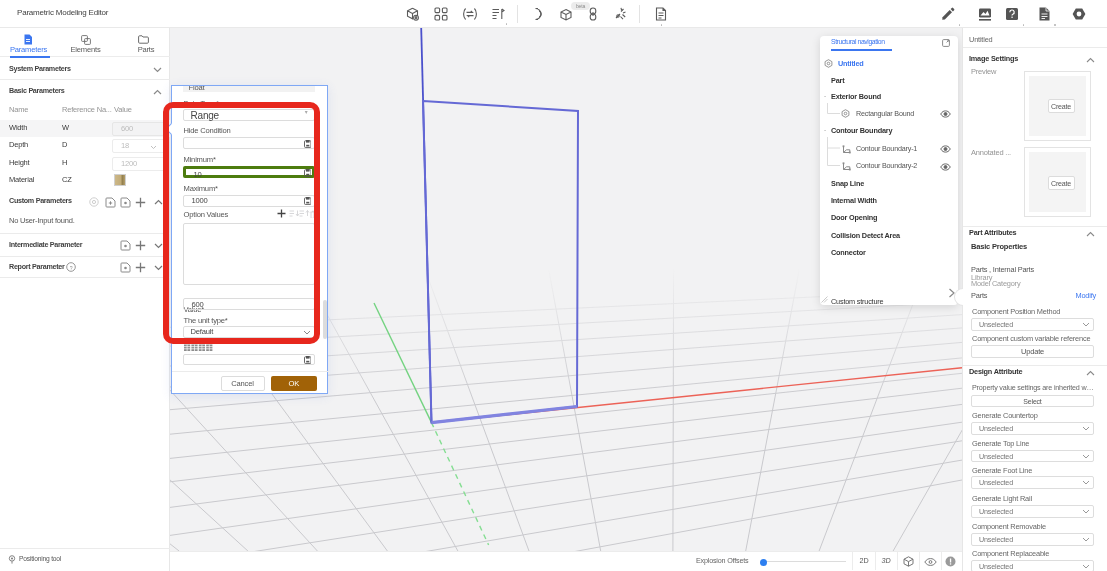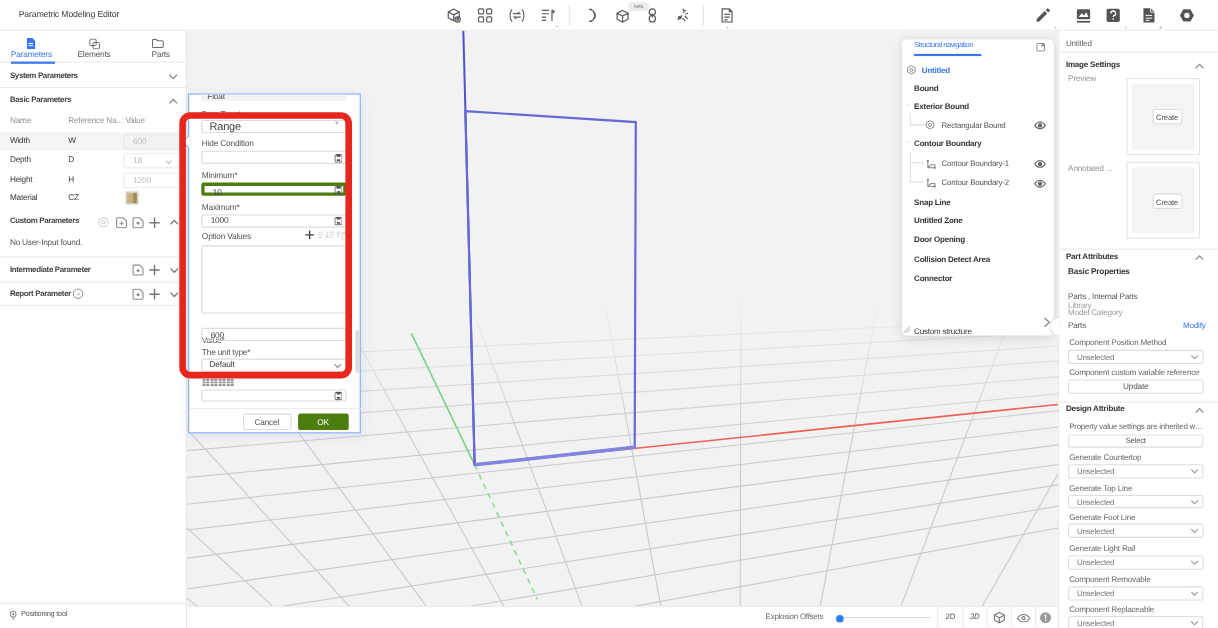--- a/index.html
+++ b/index.html
@@ -286,21 +286,21 @@
 <svg class="abs" style="left:942px;top:39px" width="8" height="8" viewBox="0 0 8 8" fill="none" stroke="#8a8a8a" stroke-width="1">
     <rect x="0.6" y="0.6" width="6.8" height="6.8" rx="1"></rect>
     <path d="M4.6 3.4 L7 1 M7 1 h-2 M7 1 v2"></path>
   </svg>
 
 <svg class="abs" style="left:824px;top:59px" width="9" height="9" viewBox="0 0 9 9" fill="none" stroke="#8a8a8a" stroke-width="0.9">
     <path d="M4.5 0.7 L7.9 2.6 V6.4 L4.5 8.3 L1.1 6.4 V2.6 Z"></path>
     <circle cx="4.5" cy="4.5" r="1.3"></circle>
   </svg>
 <div class="abs" style="left:838px;top:58.5px;font-size:7.3px;letter-spacing:-0.2px;font-weight:bold;color:#3b76f0;">Untitled</div>
-<div class="abs" style="left:831px;top:75.5px;font-size:7.3px;letter-spacing:-0.2px;font-weight:bold;color:#333;">Bound</div>
+<div class="abs" style="left:831px;top:75.5px;font-size:7.3px;letter-spacing:-0.2px;font-weight:bold;color:#333;">Part</div>
 <div class="abs" style="left:824px;top:92px;color:#999;font-size:6.5px;">-</div>
 <div class="abs" style="left:831px;top:92px;font-size:7.3px;letter-spacing:-0.2px;font-weight:bold;color:#333;">Exterior Bound</div>
 <svg class="abs" style="left:827px;top:103px" width="14" height="13" viewBox="0 0 14 13" fill="none" stroke="#dcdcdc" stroke-width="1">
     <path d="M0.5 0 V10.5 H13"></path>
   </svg>
 <svg class="abs" style="left:841px;top:109px" width="9" height="9" viewBox="0 0 9 9" fill="none" stroke="#8a8a8a" stroke-width="0.9">
     <path d="M4.5 0.7 L7.9 2.6 V6.4 L4.5 8.3 L1.1 6.4 V2.6 Z"></path>
     <circle cx="4.5" cy="4.5" r="1.3"></circle>
   </svg>
 <div class="abs" style="left:856px;top:108.5px;font-size:7.2px;color:#555;">Rectangular Bound</div>
@@ -327,21 +327,21 @@
     <path d="M1.5 1.2 V7.5 H7.8 M1.5 7.5 L4.5 4.8 H7.8 V7.5"></path>
     <rect x="0.6" y="0.4" width="1.8" height="1.8" fill="#8a8a8a" stroke="none"></rect>
     <rect x="6.9" y="6.6" width="1.8" height="1.8" fill="#8a8a8a" stroke="none"></rect>
   </svg>
 <div class="abs" style="left:856px;top:161px;font-size:7.2px;color:#555;">Contour Boundary-2</div>
 <svg class="abs" style="left:940px;top:162.5px" width="11" height="8" viewBox="0 0 11 8" fill="none" stroke="#666" stroke-width="1">
     <path d="M0.7 4 C2.3 1.5 3.8 0.9 5.5 0.9 C7.2 0.9 8.7 1.5 10.3 4 C8.7 6.5 7.2 7.1 5.5 7.1 C3.8 7.1 2.3 6.5 0.7 4 Z"></path>
     <circle cx="5.5" cy="4" r="1.5" fill="#666"></circle>
   </svg>
 <div class="abs" style="left:831px;top:178.5px;font-size:7.3px;letter-spacing:-0.2px;font-weight:bold;color:#333;">Snap Line</div>
-<div class="abs" style="left:831px;top:195.5px;font-size:7.3px;letter-spacing:-0.2px;font-weight:bold;color:#333;">Untitled Zone</div>
+<div class="abs" style="left:831px;top:195.5px;font-size:7.3px;letter-spacing:-0.2px;font-weight:bold;color:#333;">Internal Width</div>
 <div class="abs" style="left:831px;top:213px;font-size:7.3px;letter-spacing:-0.2px;font-weight:bold;color:#333;">Door Opening</div>
 <div class="abs" style="left:831px;top:230.5px;font-size:7.3px;letter-spacing:-0.2px;font-weight:bold;color:#333;">Collision Detect Area</div>
 <div class="abs" style="left:831px;top:248px;font-size:7.3px;letter-spacing:-0.2px;font-weight:bold;color:#333;">Connector</div>
 <div class="abs" style="left:831px;top:273px;font-size:7.3px;letter-spacing:-0.2px;font-weight:normal;color:#333;margin-top:24px;">Custom structure</div>
 
 <svg class="abs" style="left:948px;top:288px" width="7" height="10" viewBox="0 0 7 10" fill="none" stroke="#8a8a8a" stroke-width="1.2">
     <path d="M1.5 1 L6 5 L1.5 9"></path>
   </svg>
 <svg class="abs" style="left:821px;top:296px" width="7" height="7" viewBox="0 0 7 7" stroke="#c9c9c9" stroke-width="1">
     <path d="M0.5 6.5 L6.5 0.5 M3 6.5 L6.5 3"></path>
@@ -492,17 +492,17 @@
       </g>
     </svg>
   <div class="abs" style="left:11px;top:267.5px;width:132px;height:11.8px;border:1px solid #dcdcdc;border-radius:2px;"></div>
   <svg class="abs" style="left:132px;top:269.5px" width="7.5" height="8" viewBox="0 0 7.5 8">
       <rect x="0.5" y="0.8" width="6.5" height="6.6" rx="0.8" fill="none" stroke="#555" stroke-width="0.9"></rect>
       <rect x="2" y="0" width="3.5" height="2.6" fill="#555"></rect>
       <rect x="2.2" y="4.8" width="3.1" height="1.6" fill="#555"></rect>
     </svg>
   <div class="hdiv" style="left:0;top:284.5px;width:156px;"></div>
   <div class="abs" style="left:49px;top:289.5px;width:44px;height:15px;border:1px solid #dcdcdc;border-radius:2px;background:#fff;text-align:center;line-height:14px;font-size:7.6px;color:#555;">Cancel</div>
-  <div class="abs" style="left:99.5px;top:289.5px;width:45.5px;height:15px;border-radius:2px;background:#4d7c0f;text-align:center;line-height:15px;font-size:7.6px;color:#fff;">OK</div>
+  <div class="abs" style="left:99.5px;top:289.5px;width:45.5px;height:15px;border-radius:2px;background:#a16207;text-align:center;line-height:15px;font-size:7.6px;color:#fff;">OK</div>
   <div class="abs" style="left:151.5px;top:214px;width:3.5px;height:39px;background:#dcdcdc;border-radius:2px;"></div>
 </div>
 
 <div class="abs" style="left:163px;top:102px;width:157px;height:242px;border:6px solid #e7271d;border-radius:10px;z-index:60;"></div>
 
 </body></html>

